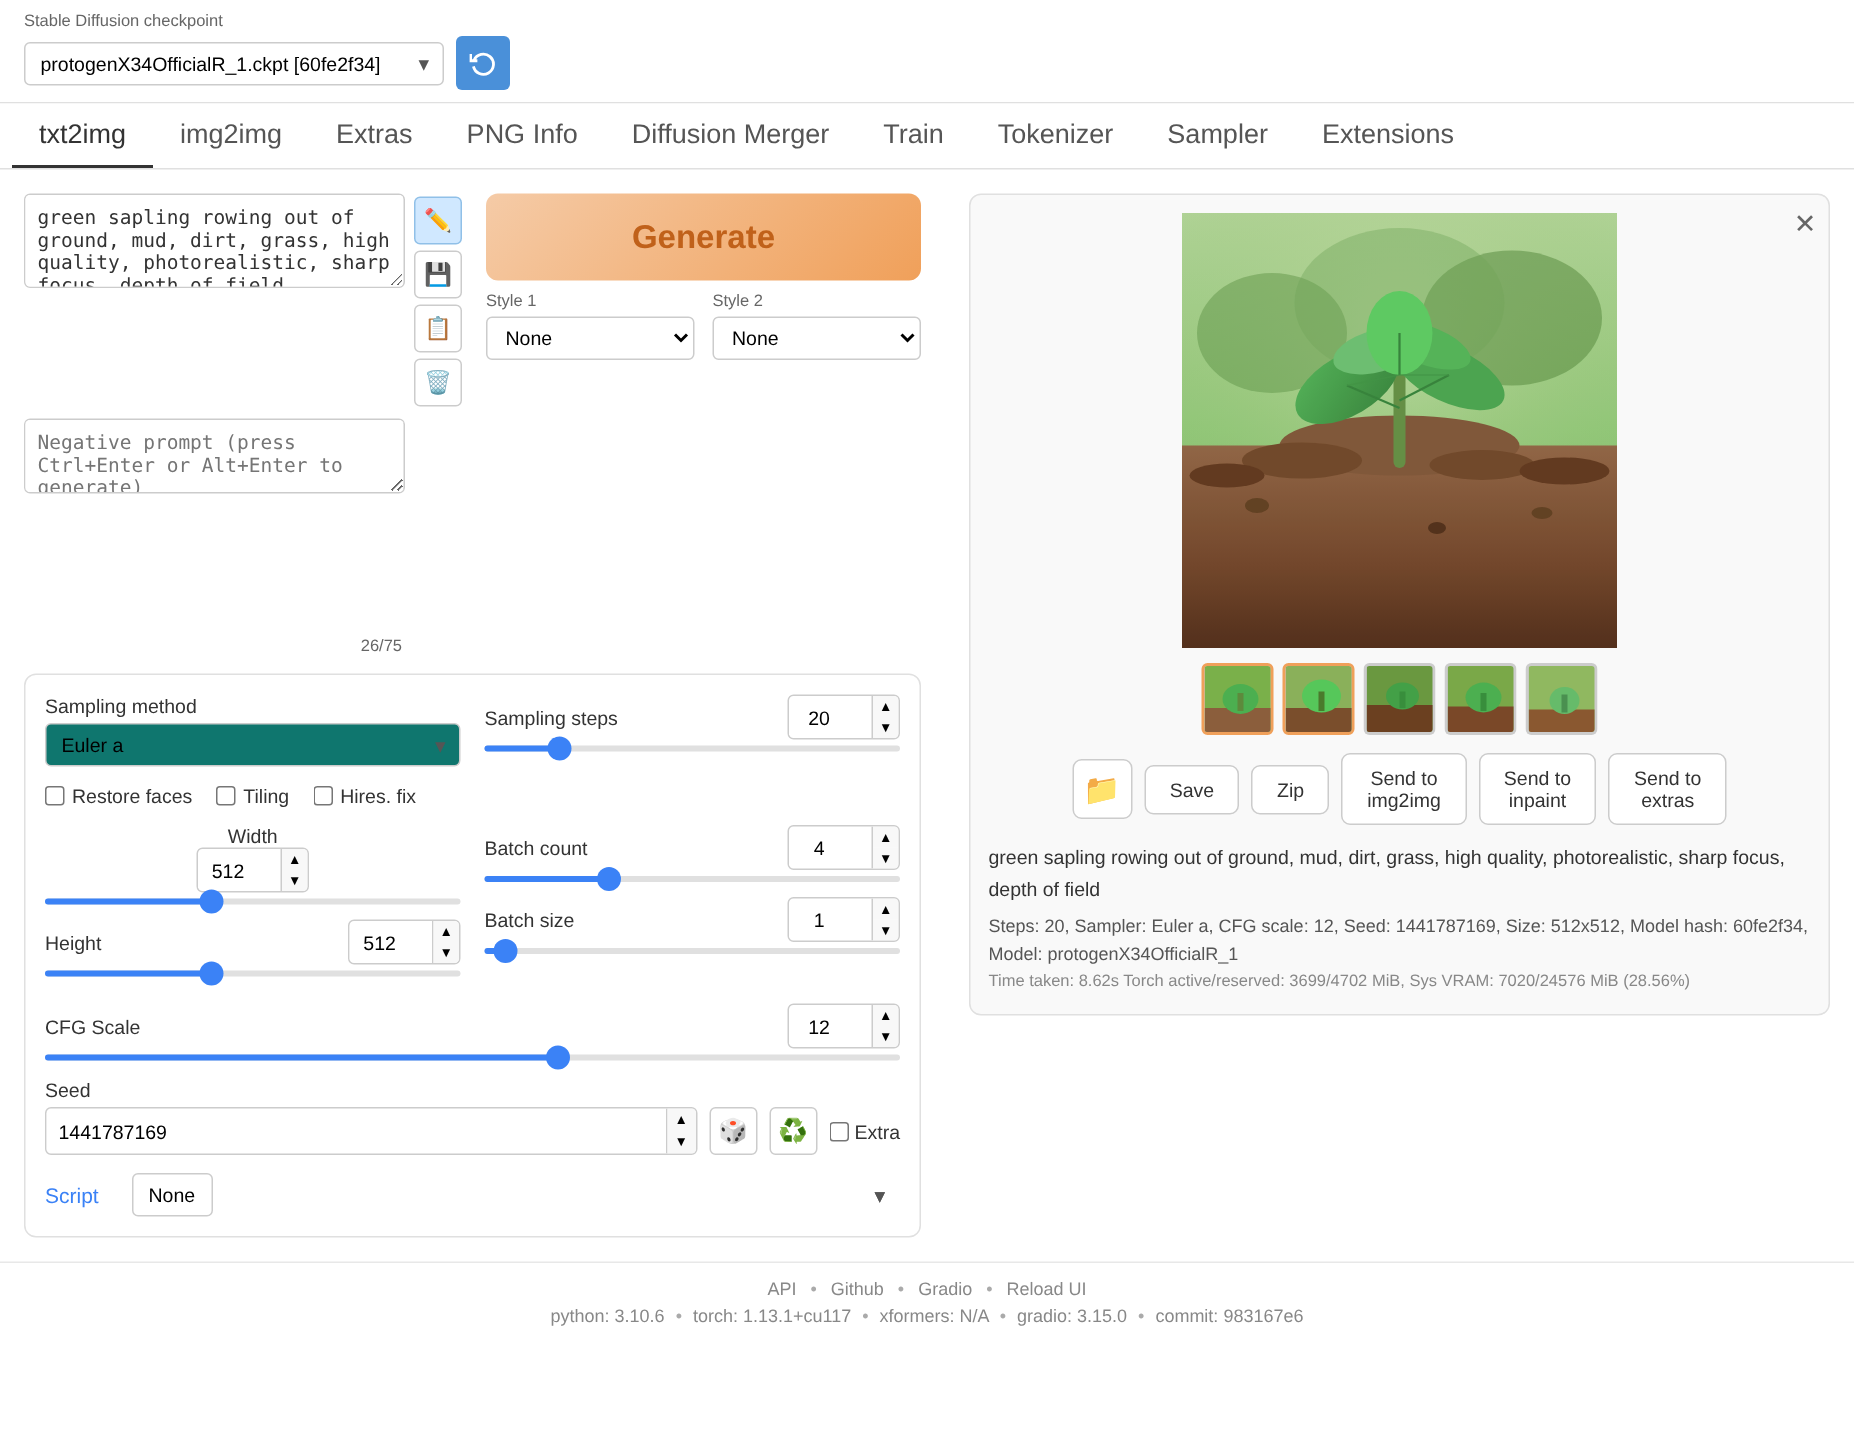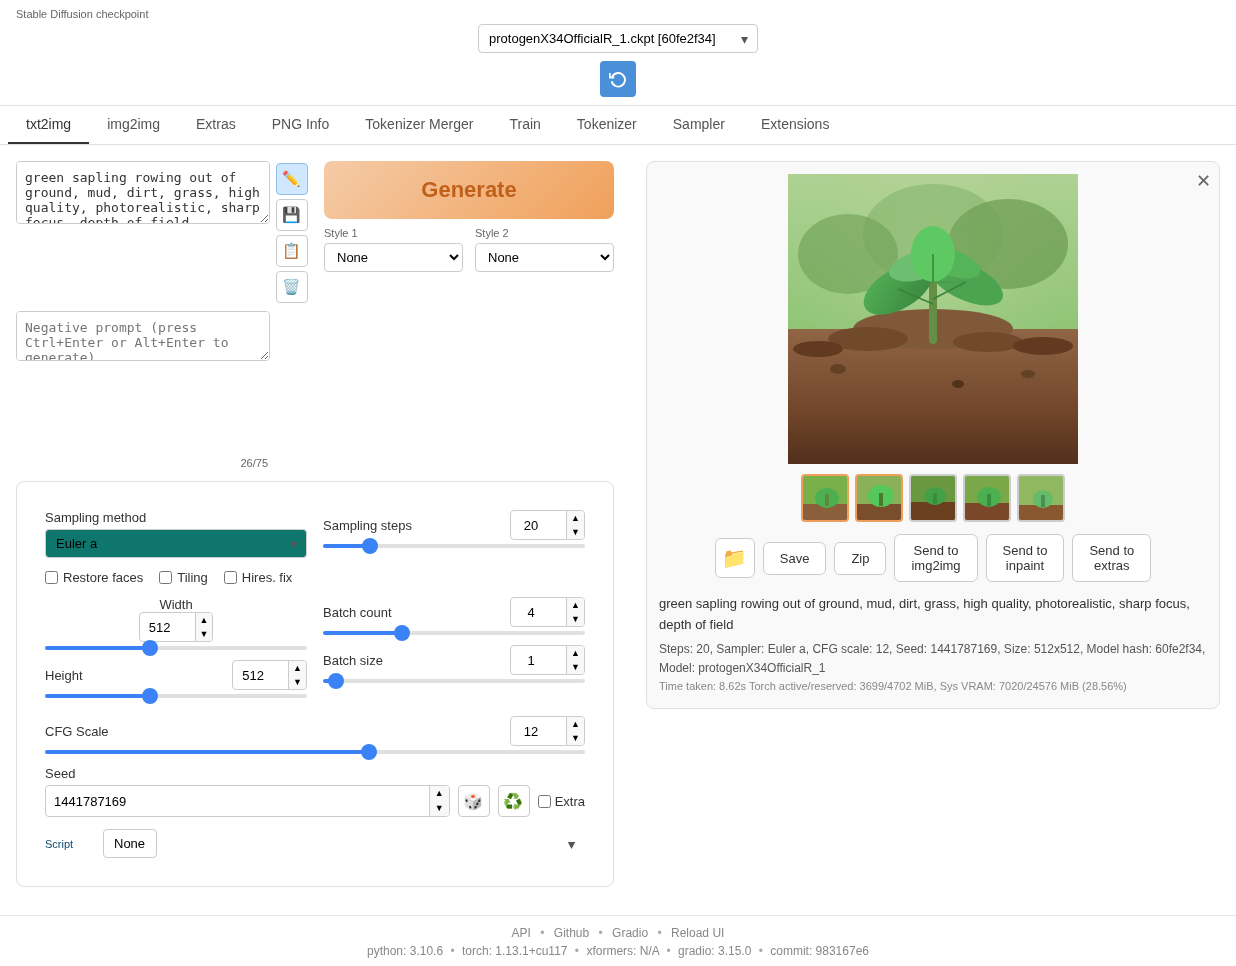--- a/index.html
+++ b/index.html
@@ -1,27 +1,27 @@
 <!DOCTYPE html>
 <html><head>
   <meta charset="utf-8">
   <style>
     * { box-sizing: border-box; margin: 0; padding: 0; }
     body { font-family: -apple-system, BlinkMacSystemFont, 'Segoe UI', sans-serif; font-size: 14px; background: #fff; color: #333; }
 
     .top-bar { padding: 8px 16px; border-bottom: 1px solid #e0e0e0; }
     .checkpoint-label { font-size: 11px; color: #666; margin-bottom: 4px; }
-    .checkpoint-row { display: flex; align-items: center; gap: 8px; flex-direction: column; }
+    .checkpoint-row { display: flex; align-items: center; gap: 8px; }
     .checkpoint-select { width: 280px; padding: 6px 10px; border: 1px solid #ccc; border-radius: 4px; font-size: 13px; background: #fff; appearance: none; cursor: pointer; }
     .checkpoint-select-wrap { position: relative; }
     .checkpoint-select-wrap::after { content: '▾'; position: absolute; right: 10px; top: 50%; transform: translateY(-50%); pointer-events: none; color: #555; }
     .refresh-btn { width: 36px; height: 36px; background: #4a90d9; border: none; border-radius: 4px; cursor: pointer; display: flex; align-items: center; justify-content: center; color: #fff; font-size: 16px; }
 
     .tabs { display: flex; border-bottom: 1px solid #e0e0e0; padding: 0 8px; background: #fff; }
-    .tab { padding: 10px 18px; cursor: pointer; font-size: 14px; color: #555; border-bottom: 2px solid transparent; }
+    .tab { padding: 10px 18px; cursor: pointer; font-size: 18px; color: #555; border-bottom: 2px solid transparent; }
     .tab.active { color: #333; border-bottom: 2px solid #333; font-weight: 500; }
 
     .main-content { display: flex; gap: 0; }
 
     .left-panel { flex: 0 0 630px; padding: 16px; }
     .right-panel { flex: 1; padding: 16px; }
     .prompt-textarea { width: 100%; border: 1px solid #ccc; border-radius: 4px; padding: 8px; font-size: 13px; resize: vertical; min-height: 60px; color: #333; }
     .negative-textarea { width: 100%; border: 1px solid #ccc; border-radius: 4px; padding: 8px; font-size: 13px; resize: vertical; min-height: 50px; color: #aaa; }
 
     .prompt-with-tools { display: flex; gap: 6px; align-items: flex-start; }
@@ -34,21 +34,21 @@
     .generate-btn { background: linear-gradient(135deg, #f5cba7, #f0a05a); border: none; border-radius: 8px; padding: 16px 30px; font-size: 22px; font-weight: 600; color: #c0611a; cursor: pointer; width: 100%; }
 
     .styles-row { display: flex; gap: 12px; }
     .style-group { flex: 1; }
     .style-label { font-size: 11px; color: #666; margin-bottom: 4px; }
     .style-select { width: 100%; padding: 5px 8px; border: 1px solid #ccc; border-radius: 4px; font-size: 13px; background: #fff; cursor: pointer; }
 
     .top-section { display: flex; gap: 16px; margin-bottom: 12px; }
     .top-left { flex: 1; }
 
-    .params-box { border: 1px solid #e0e0e0; border-radius: 8px; padding: 28px; margin-bottom: 12px; }
+    .params-box { border: 1px solid #e0e0e0; border-radius: 8px; padding: 13px; }
 
     .slider-row { margin-bottom: 12px; }
     .slider-label { font-size: 13px; color: #333; }
     .slider-track { width: 100%; height: 4px; background: #e0e0e0; border-radius: 2px; position: relative; cursor: pointer; }
     .slider-fill { height: 100%; background: #3b82f6; border-radius: 2px; }
     .slider-thumb { width: 16px; height: 16px; background: #3b82f6; border-radius: 50%; position: absolute; top: -6px; transform: translateX(-50%); cursor: grab; }
 
     .checkboxes-row { display: flex; gap: 16px; margin-bottom: 12px; align-items: center; }
     .checkbox-item { display: flex; align-items: center; gap: 5px; font-size: 13px; cursor: pointer; }
     .checkbox-item input { cursor: pointer; }
@@ -65,21 +65,21 @@
     .seed-row { display: flex; align-items: center; gap: 8px; margin-bottom: 12px; }
     .seed-input-wrap { flex: 1; display: flex; align-items: center; border: 1px solid #ccc; border-radius: 4px; overflow: hidden; }
     .seed-input { flex: 1; padding: 5px 8px; border: none; font-size: 13px; outline: none; }
     .seed-spinners { display: flex; flex-direction: column; border-left: 1px solid #ccc; }
     .seed-spin { padding: 0 5px; background: #f8f8f8; cursor: pointer; font-size: 9px; border: none; line-height: 13px; height: 15px; }
     .seed-extra-btn { width: 32px; height: 32px; border: 1px solid #ccc; border-radius: 4px; background: #fff; cursor: pointer; display: flex; align-items: center; justify-content: center; font-size: 16px; }
     .extra-label { display: flex; align-items: center; gap: 4px; font-size: 13px; cursor: pointer; }
     .extra-checkbox { cursor: pointer; }
 
     .script-row { display: flex; align-items: center; gap: 8px; }
-    .script-label { font-size: 11px; color: #0c4a6e; min-width: 50px; }
+    .script-label { font-size: 14px; color: #3b82f6; min-width: 50px; }
     .script-select { flex: 1; padding: 6px 10px; border: 1px solid #ccc; border-radius: 4px; font-size: 13px; background: #fff; cursor: pointer; appearance: none; }
     .script-select-wrap { flex: 1; position: relative; }
     .script-select-wrap::after { content: '▾'; position: absolute; right: 10px; top: 50%; transform: translateY(-50%); pointer-events: none; color: #555; }
 
     
     .image-panel { border: 1px solid #e0e0e0; border-radius: 8px; padding: 12px; position: relative; min-height: 350px; background: #f9f9f9; }
     .close-btn { position: absolute; top: 8px; right: 8px; background: none; border: none; cursor: pointer; font-size: 18px; color: #666; }
 
     .thumbnails { display: flex; gap: 6px; justify-content: center; margin-top: 10px; }
     .thumb { width: 48px; height: 48px; border-radius: 4px; cursor: pointer; border: 2px solid transparent; background: #ccc; overflow: hidden; }
@@ -119,21 +119,21 @@
       </svg>
     </button>
   </div>
 </div>
 
 <div class="tabs">
   <div class="tab active">txt2img</div>
   <div class="tab">img2img</div>
   <div class="tab">Extras</div>
   <div class="tab">PNG Info</div>
-  <div class="tab">Tokenizer Merger</div>
+  <div class="tab">Diffusion Merger</div>
   <div class="tab">Train</div>
   <div class="tab">Tokenizer</div>
   <div class="tab">Sampler</div>
   <div class="tab">Extensions</div>
 </div>
 
 <div class="main-content">
 
   <div class="left-panel">
 

